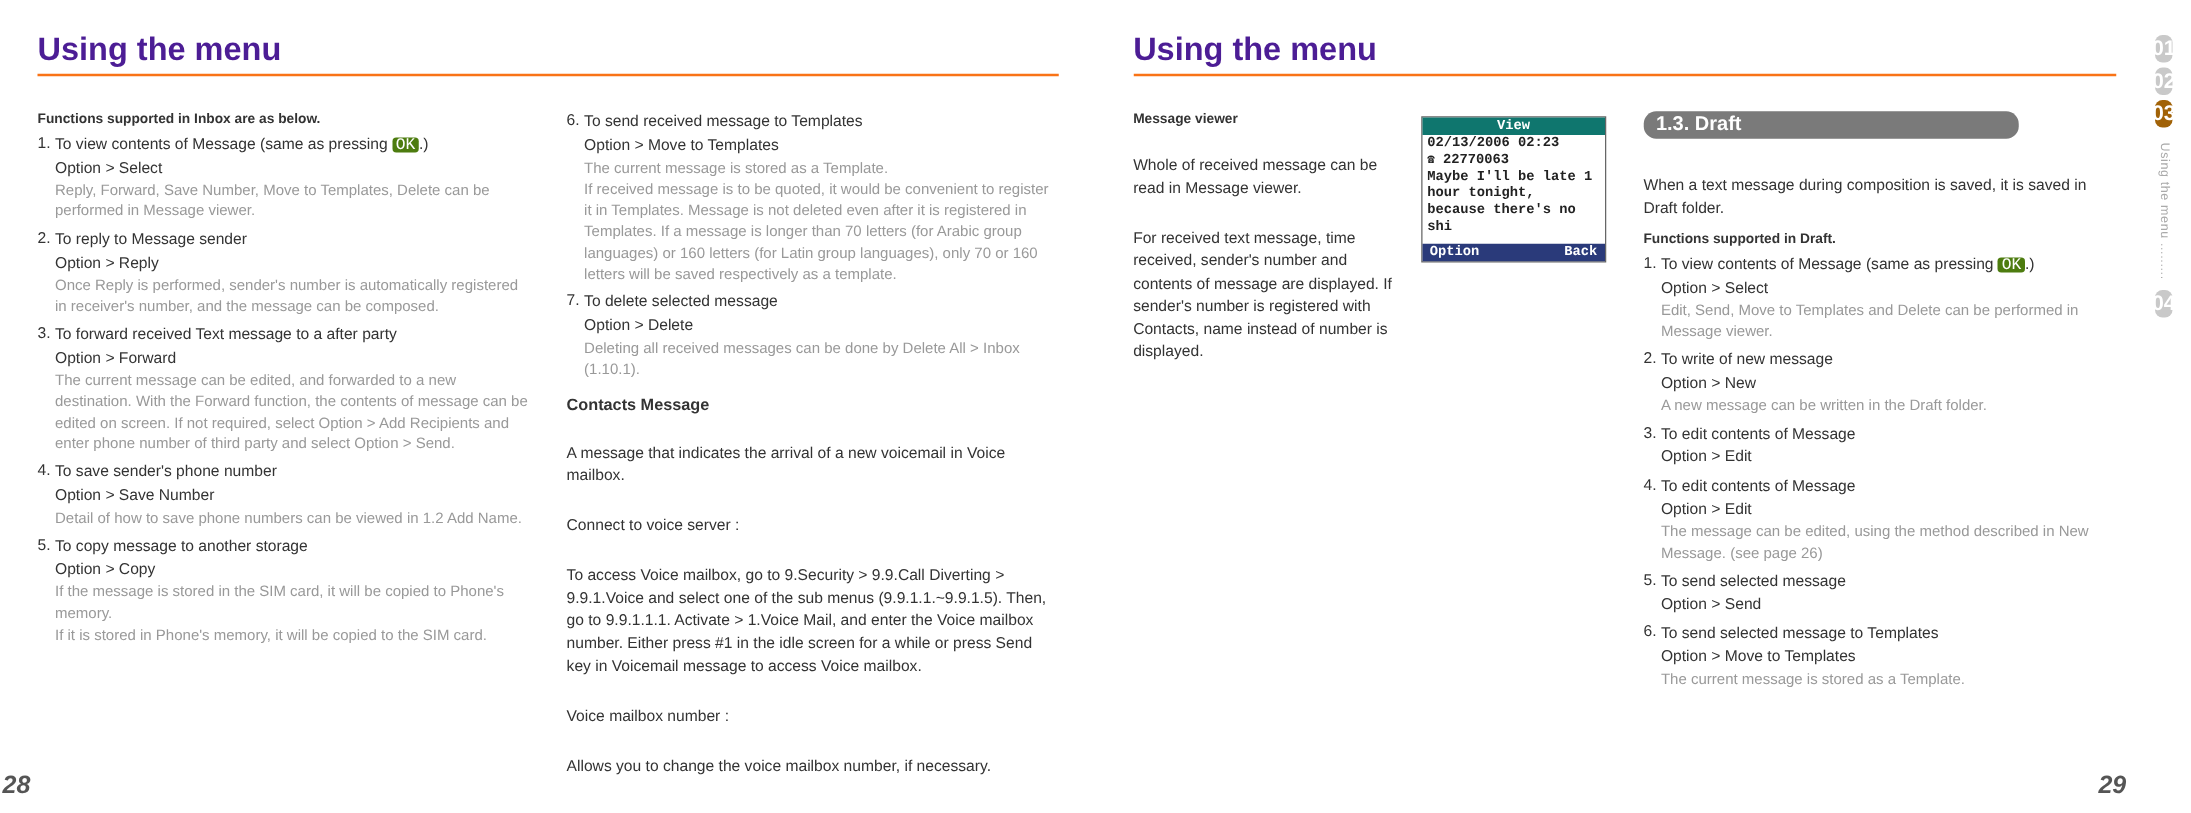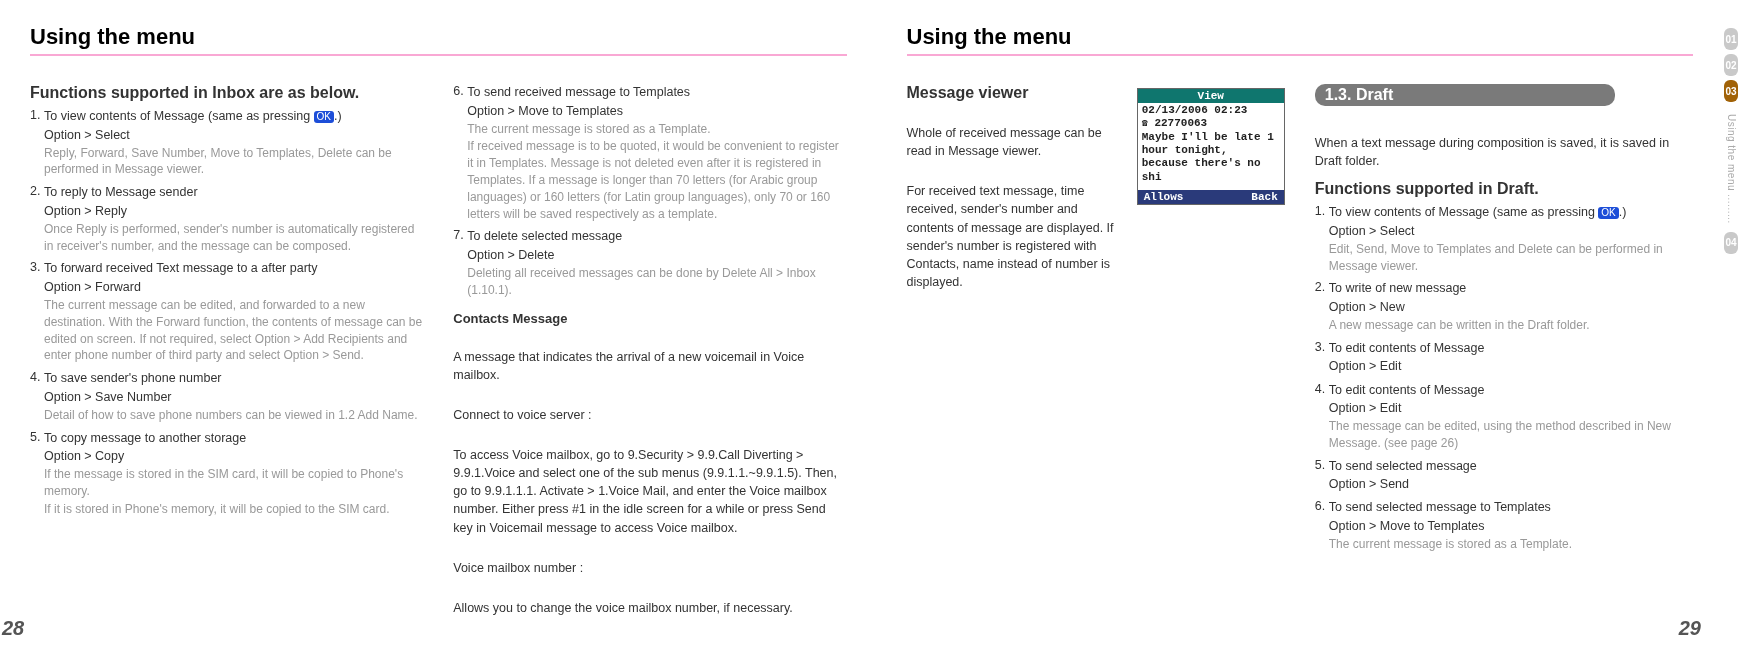--- a/index.html
+++ b/index.html
@@ -13,30 +13,30 @@
     font-size: 12px;
   }
   .spread { display: flex; height: 100%; }
   .page {
     width: 50%;
     padding: 24px 30px 10px 30px;
     position: relative;
   }
   .page-right { padding-right: 60px; }
   h1.section-title {
-    font-size: 22px;
-    font-weight: bold;
-    color: #000000;
-    border-bottom: 2px solid #f9a8d4;
+    font-size: 26px;
+    font-weight: bold;
+    color: #4c1d95;
+    border-bottom: 2px solid #f97316;
     padding-bottom: 4px;
     margin-bottom: 28px;
   }
   .columns { display: flex; gap: 30px; }
   .col { flex: 1; }
-  .intro { font-weight: bold; color: #333; margin-bottom: 6px; font-size: 16px; }
+  .intro { font-weight: bold; color: #333; margin-bottom: 6px; font-size: 11px; }
   .num-item { margin-bottom: 6px; display: flex; }
   .num-item .n { min-width: 14px; color: #333; font-size: 12.5px; }
   .num-item .body { flex: 1; }
   .line-dark { color: #333; font-size: 12.5px; line-height: 1.4; }
   .opt { color: #333; font-size: 12.5px; line-height: 1.45; }
   .desc { color: #999; font-size: 12px; line-height: 1.4; margin-top: 1px; }
   .subhead { font-weight: bold; color: #333; font-size: 13px; margin-top: 12px; margin-bottom: 4px; }
   .para { color: #333; font-size: 12.5px; line-height: 1.45; margin-bottom: 4px; margin-top: 22px; }
   .pill {
     background: #7a7a7a;
@@ -67,21 +67,21 @@
     display: flex;
     flex-direction: column;
     align-items: center;
     padding-top: 28px;
   }
   .tab {
     width: 14px; height: 22px;
     border-radius: 6px;
     background: #c9c9c9;
     color: #fff;
-    font-size: 10px;
+    font-size: 17px;
     font-weight: bold;
     display: flex; align-items: center; justify-content: center;
     margin-bottom: 4px;
   }
   .tab.active { background: #a16207; }
   .vtext {
     writing-mode: vertical-rl;
     color: #aaa;
     font-size: 10px;
     margin-top: 8px;
@@ -119,27 +119,28 @@
     color: #fff;
     display: flex;
     justify-content: space-between;
     padding: 1px 6px;
     font-weight: bold;
     font-size: 11px;
   }
   .tel-icon { font-size: 10px; }
   .ok-badge {
     display: inline-block;
-    background: #1d4ed8;
+    background: #4d7c0f;
     color: #fff;
     border-radius: 3px;
-    font-size: 10px;
+    font-size: 13px;
     padding: 0 3px;
     line-height: 12px;
     vertical-align: middle;
+    font-family: Liberation Mono, monospace;
   }
   .right-top-row { display: flex; gap: 18px; align-items: flex-start; }
 </style>
 </head>
 <body>
 
 <div class="spread">
 
   <div class="page">
     <h1 class="section-title">Using the menu</h1>
@@ -233,21 +234,21 @@
             <div class="intro">Message viewer</div>
             <div class="para">Whole of received message can be read in Message viewer.</div>
             <div class="para">For received text message, time received, sender's number and contents of message are displayed. If sender's number is registered with Contacts, name instead of number is displayed.</div>
           </div>
           <div class="phone">
             <div class="bar">View</div>
             <div class="row1">02/13/2006 02:23</div>
             <div class="row2"><span class="tel-icon">☎</span> <span>22770063</span></div>
             <div class="msgbody">Maybe I'll be late 1 hour tonight, because there's no shi</div>
             <div class="softkeys">
-              <span>Allows</span>
+              <span>Option</span>
               <span>Back</span>
             </div>
           </div>
         </div>
       </div>
 
       <div class="col">
         <div class="pill">1.3. Draft</div>
         <div class="para">When a text message during composition is saved, it is saved in Draft folder.</div>
         <div class="intro" style="margin-top:10px">Functions supported in Draft.</div>

